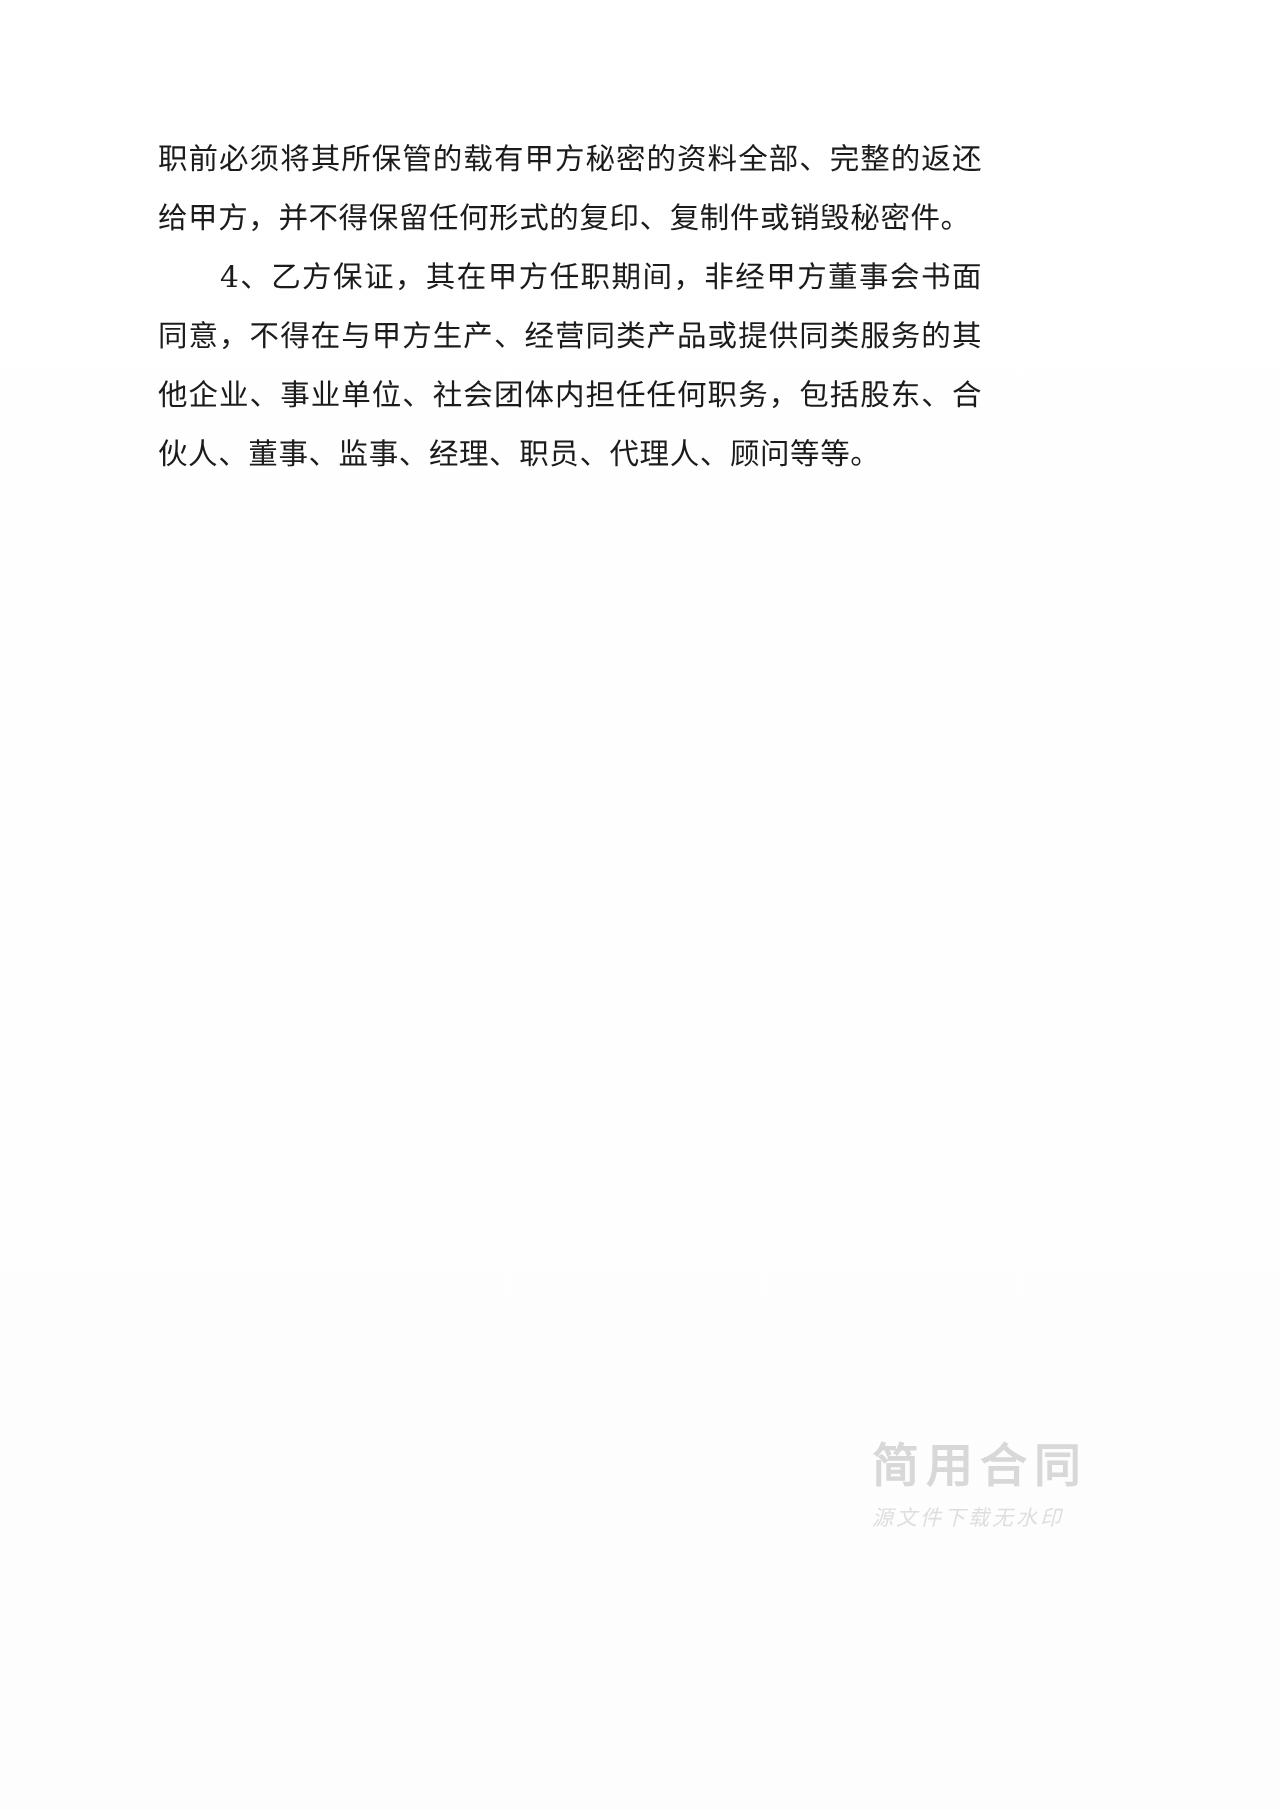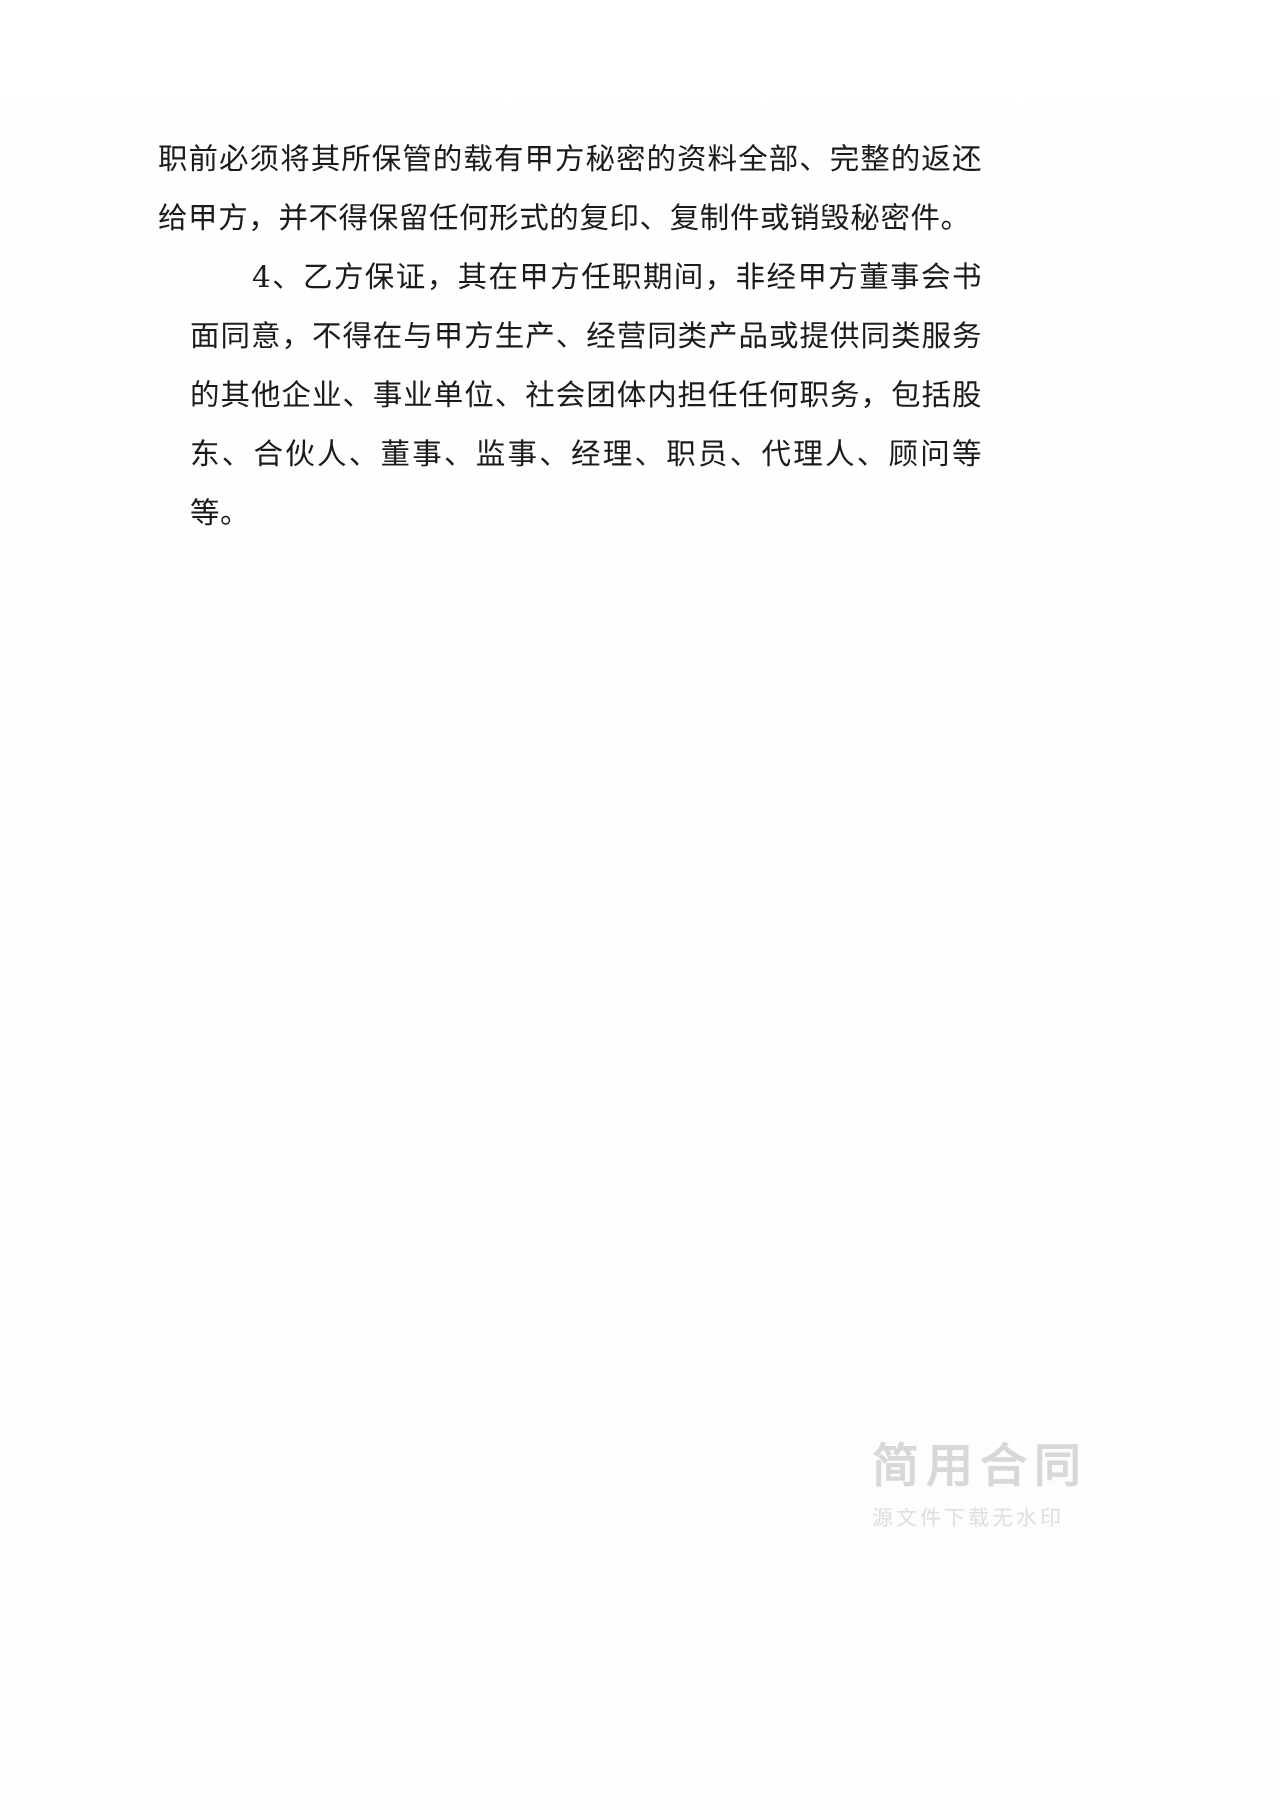--- a/index.html
+++ b/index.html
@@ -50,21 +50,20 @@
     text-align: justify;
     text-justify: inter-character;
     letter-spacing: 0.6px;
     text-indent: 0;
     font-weight: 400;
     -webkit-font-smoothing: antialiased;
   }
 
   p.para.indent {
     text-indent: 62px;
-    margin-left: 32px;
   }
 
   
   .watermark {
     position: absolute;
     right: 78px;
     bottom: 279px;
     width: 330px;
     text-align: left;
     pointer-events: none;
@@ -81,20 +80,21 @@
   }
   .watermark .wm-sub {
     margin-top: 14px;
     font-family: "DejaVu Sans", "Liberation Sans", sans-serif;
     font-size: 21px;
     font-weight: 400;
     letter-spacing: 3px;
     color: #dedede;
     line-height: 1.2;
     white-space: nowrap;
+    font-style: italic;
   }
 </style>
 </head>
 <body>
 
 <div class="page">
 
   <div class="paper-tint"></div>
 
   <div class="doc-body">

